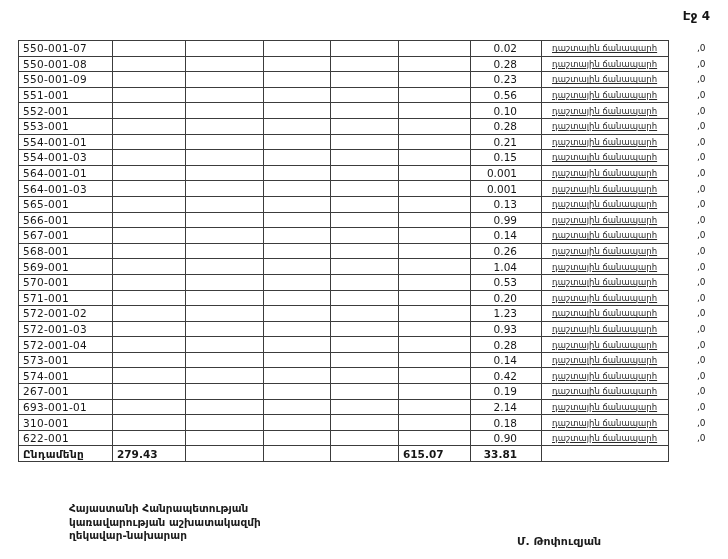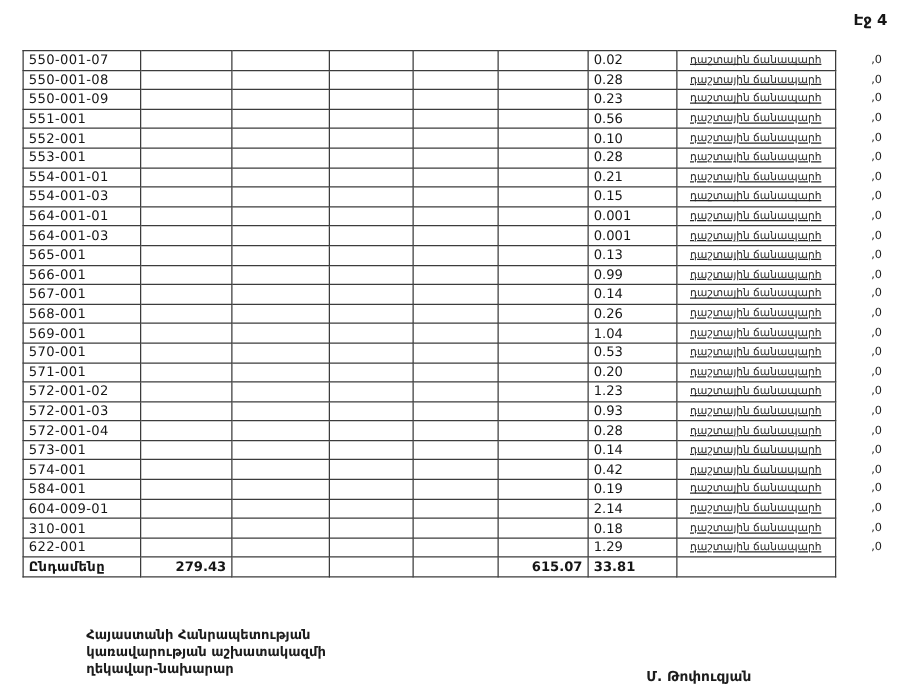--- a/index.html
+++ b/index.html
@@ -22,33 +22,33 @@
   td {
     border:1px solid #3c3c3c;
     height:14.6px;
     padding:0 4px;
     font-size:10.5px;
     line-height:14px;
     overflow:hidden; white-space:nowrap;
     vertical-align:middle;
   }
   td.c-code  { text-align:left; letter-spacing:0.3px;margin-left:24px; }
-  td.c-val   { text-align:left; padding-right:8px; }
+  td.c-val   { text-align:right; padding-right:24px; }
   td.c-type  {
     font-size:8.5px; color:#2a2a2a;
     text-decoration:underline;
     padding-left:10px;
   }
   td.c-edge  {
     border:none; background:transparent;
     font-size:9px; color:#222;
     padding:0 0 0 28px;
   }
   tr.total-row td { font-weight:bold; }
-  tr.total-row td.c-val2 { text-align:right; }
+  tr.total-row td.c-val2 { text-align:left; }
   .footer-block {
     position:absolute; left:69px; top:502px;
     font-size:10.5px; font-weight:bold;
     line-height:13.5px; color:#1c1c1c;
   }
   .signature {
     position:absolute; left:517px; top:535px;
     font-size:11px; font-weight:bold; color:#1c1c1c;
   }
 </style>
@@ -306,32 +306,32 @@
     <td></td>
     <td></td>
     <td></td>
     <td></td>
     <td></td>
     <td class="c-val">0.42</td>
     <td class="c-type">դաշտային ճանապարհ</td>
     <td class="c-edge">,0</td>
   </tr>
       <tr>
-    <td class="c-code">584-001</td>
+    <td class="c-code">267-001</td>
     <td></td>
     <td></td>
     <td></td>
     <td></td>
     <td></td>
     <td class="c-val">0.19</td>
     <td class="c-type">դաշտային ճանապարհ</td>
     <td class="c-edge">,0</td>
   </tr>
       <tr>
-    <td class="c-code">604-009-01</td>
+    <td class="c-code">693-001-01</td>
     <td></td>
     <td></td>
     <td></td>
     <td></td>
     <td></td>
     <td class="c-val">2.14</td>
     <td class="c-type">դաշտային ճանապարհ</td>
     <td class="c-edge">,0</td>
   </tr>
       <tr>
@@ -345,21 +345,21 @@
     <td class="c-type">դաշտային ճանապարհ</td>
     <td class="c-edge">,0</td>
   </tr>
       <tr>
     <td class="c-code">622-001</td>
     <td></td>
     <td></td>
     <td></td>
     <td></td>
     <td></td>
-    <td class="c-val">1.29</td>
+    <td class="c-val">0.90</td>
     <td class="c-type">դաշտային ճանապարհ</td>
     <td class="c-edge">,0</td>
   </tr>
       <tr class="total-row">
       <td class="c-code">Ընդամենը</td>
       <td class="c-val2">279.43</td>
       <td></td>
       <td></td>
       <td></td>
       <td class="c-val2">615.07</td>

